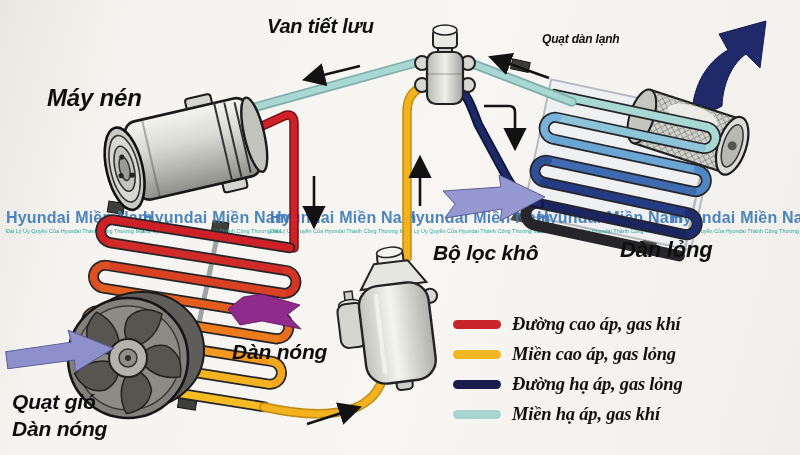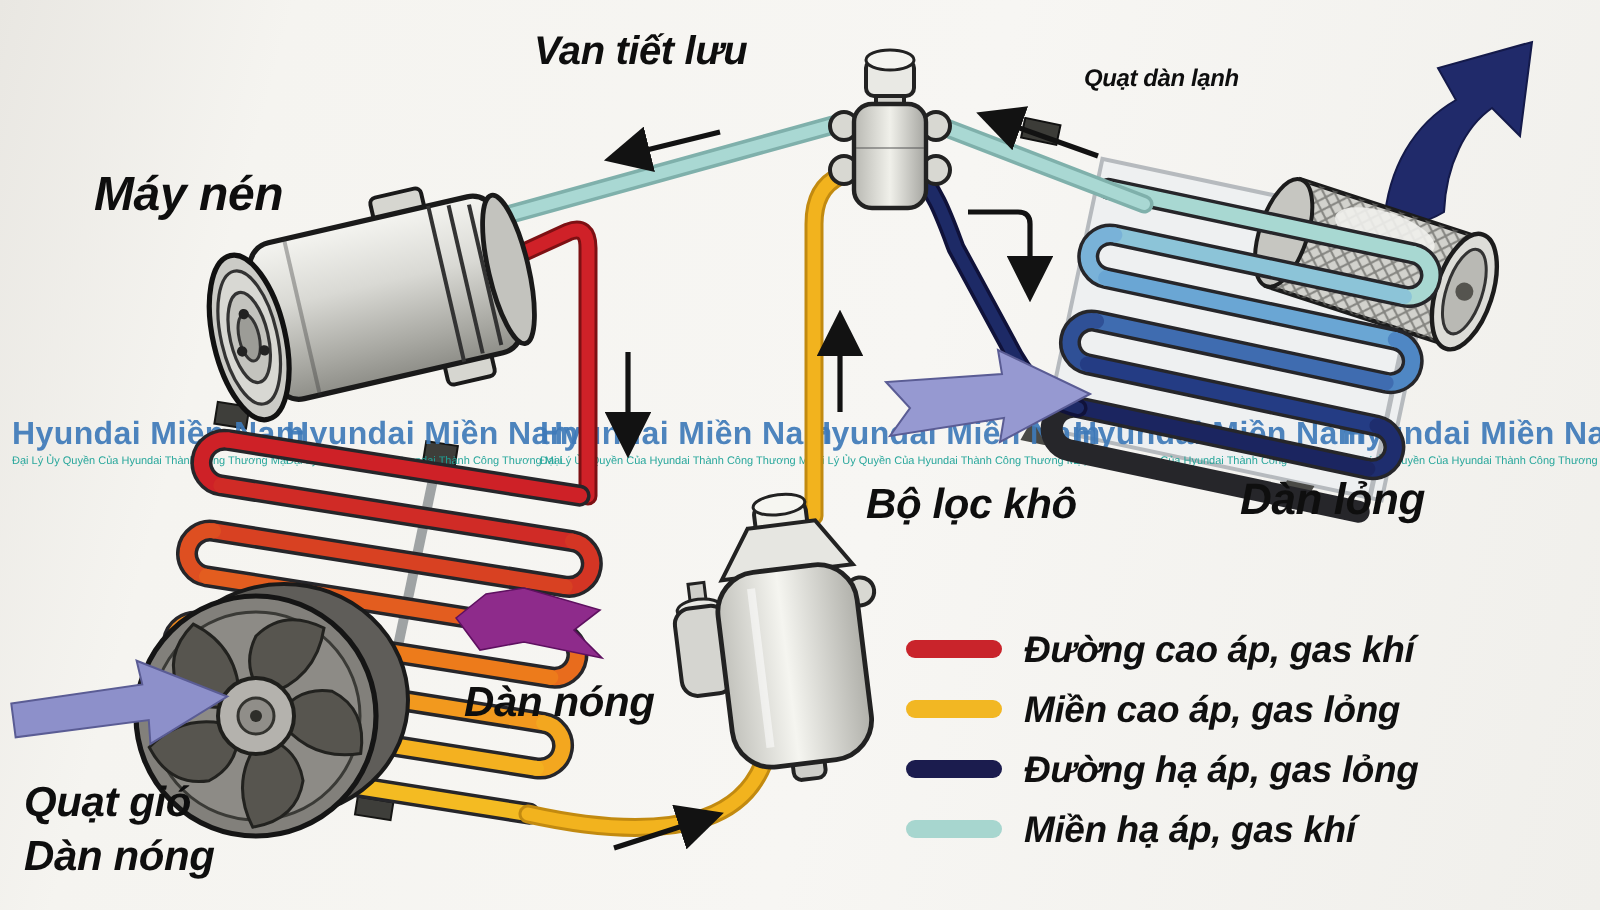--- a/index.html
+++ b/index.html
@@ -20,21 +20,21 @@
   .lbl-maynen{left:47px;top:84px;font-size:24px;}
   .lbl-quatlanh{left:542px;top:32px;font-size:12px;}
   .lbl-danlanh{left:620px;top:237px;font-size:22px;}
   .lbl-boloc{left:433px;top:241px;font-size:21px;}
   .lbl-dannong{left:232px;top:340px;font-size:21px;}
   .lbl-quatgio{left:12px;top:389px;font-size:21px;line-height:1.28;font-style:italic;}
   
   .legend{position:absolute;left:453px;top:314px;z-index:4;}
   .legend-row{display:flex;align-items:center;height:21px;margin-bottom:9px;}
   .legend-swatch{width:48px;height:9px;border-radius:4.5px;flex:0 0 48px;}
-  .legend-label{margin-left:11px;font-size:18.5px;font-weight:bold;font-style:italic;color:#101010;letter-spacing:-.2px;white-space:nowrap;}
+  .legend-label{margin-left:11px;font-size:18.5px;font-weight:bold;font-style:italic;color:#101010;letter-spacing:-.2px;white-space:nowrap;font-family:Liberation Serif, serif;}
   svg{display:block}
   .svg-bg{z-index:1}.svg-main{z-index:3}
 </style>
 </head>
 <body>
 
 <div id="stage">
 
   <svg class="layer svg-bg" width="800" height="455" viewBox="0 0 800 455">
 

